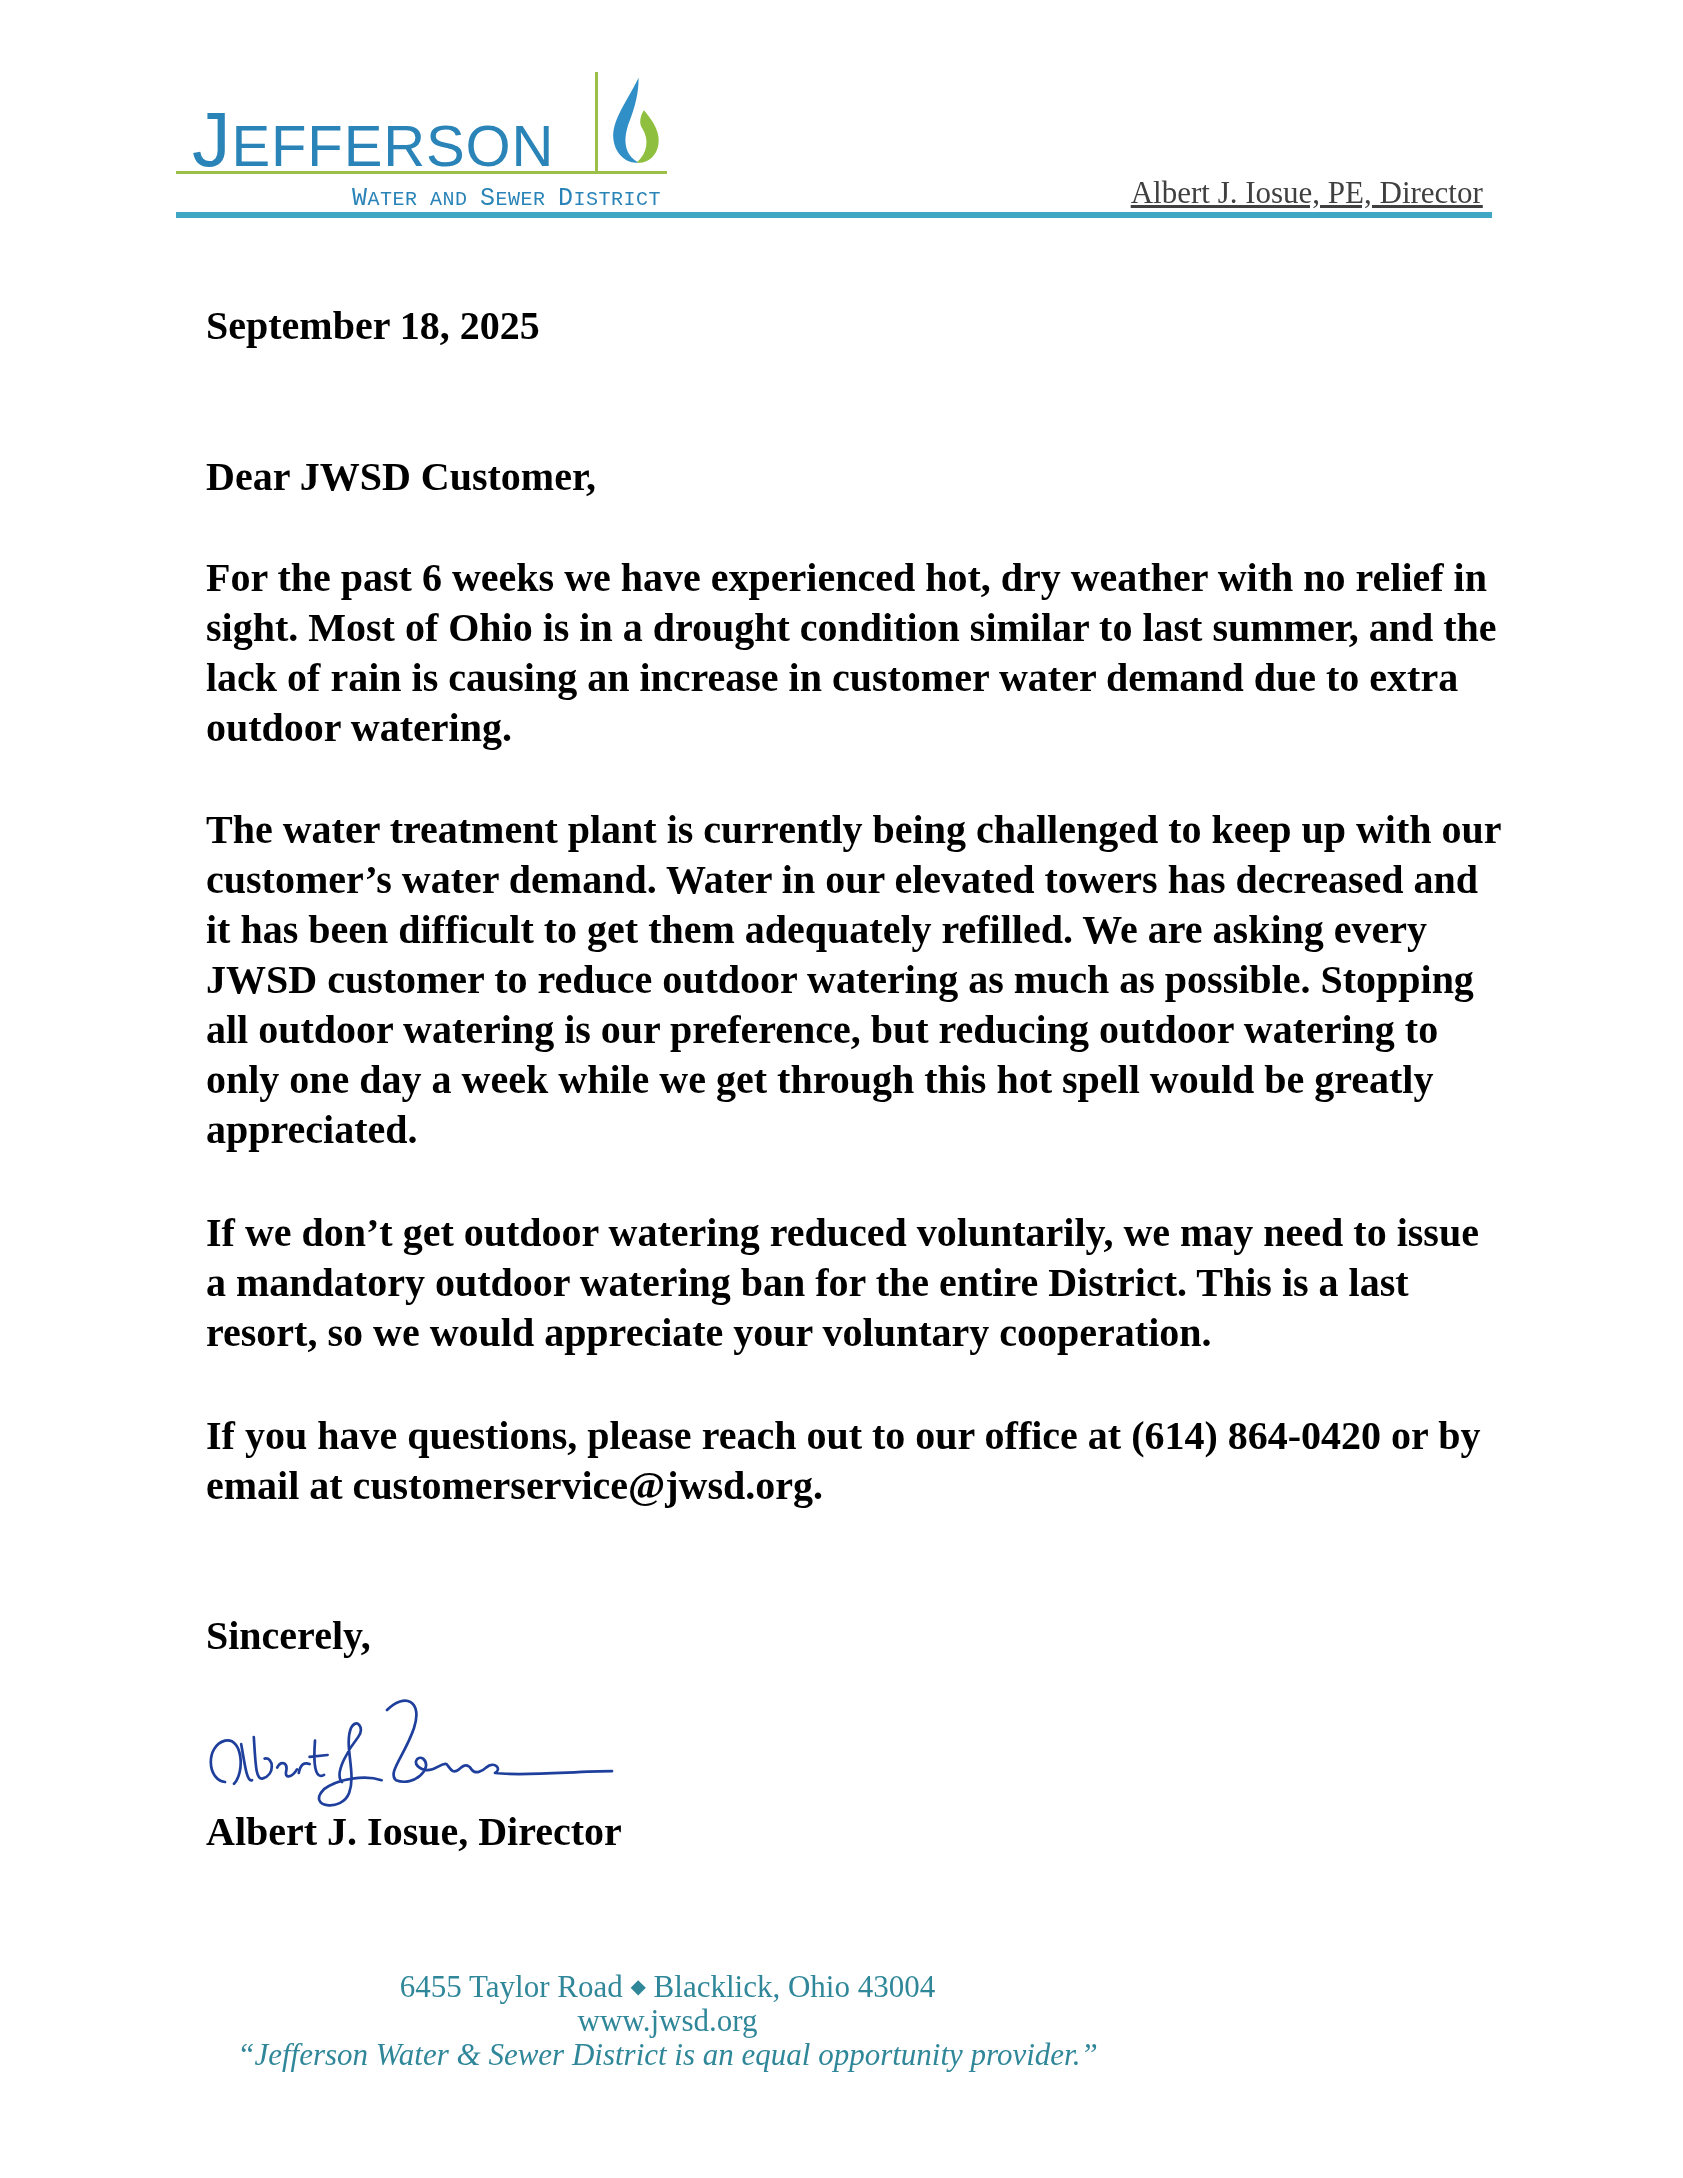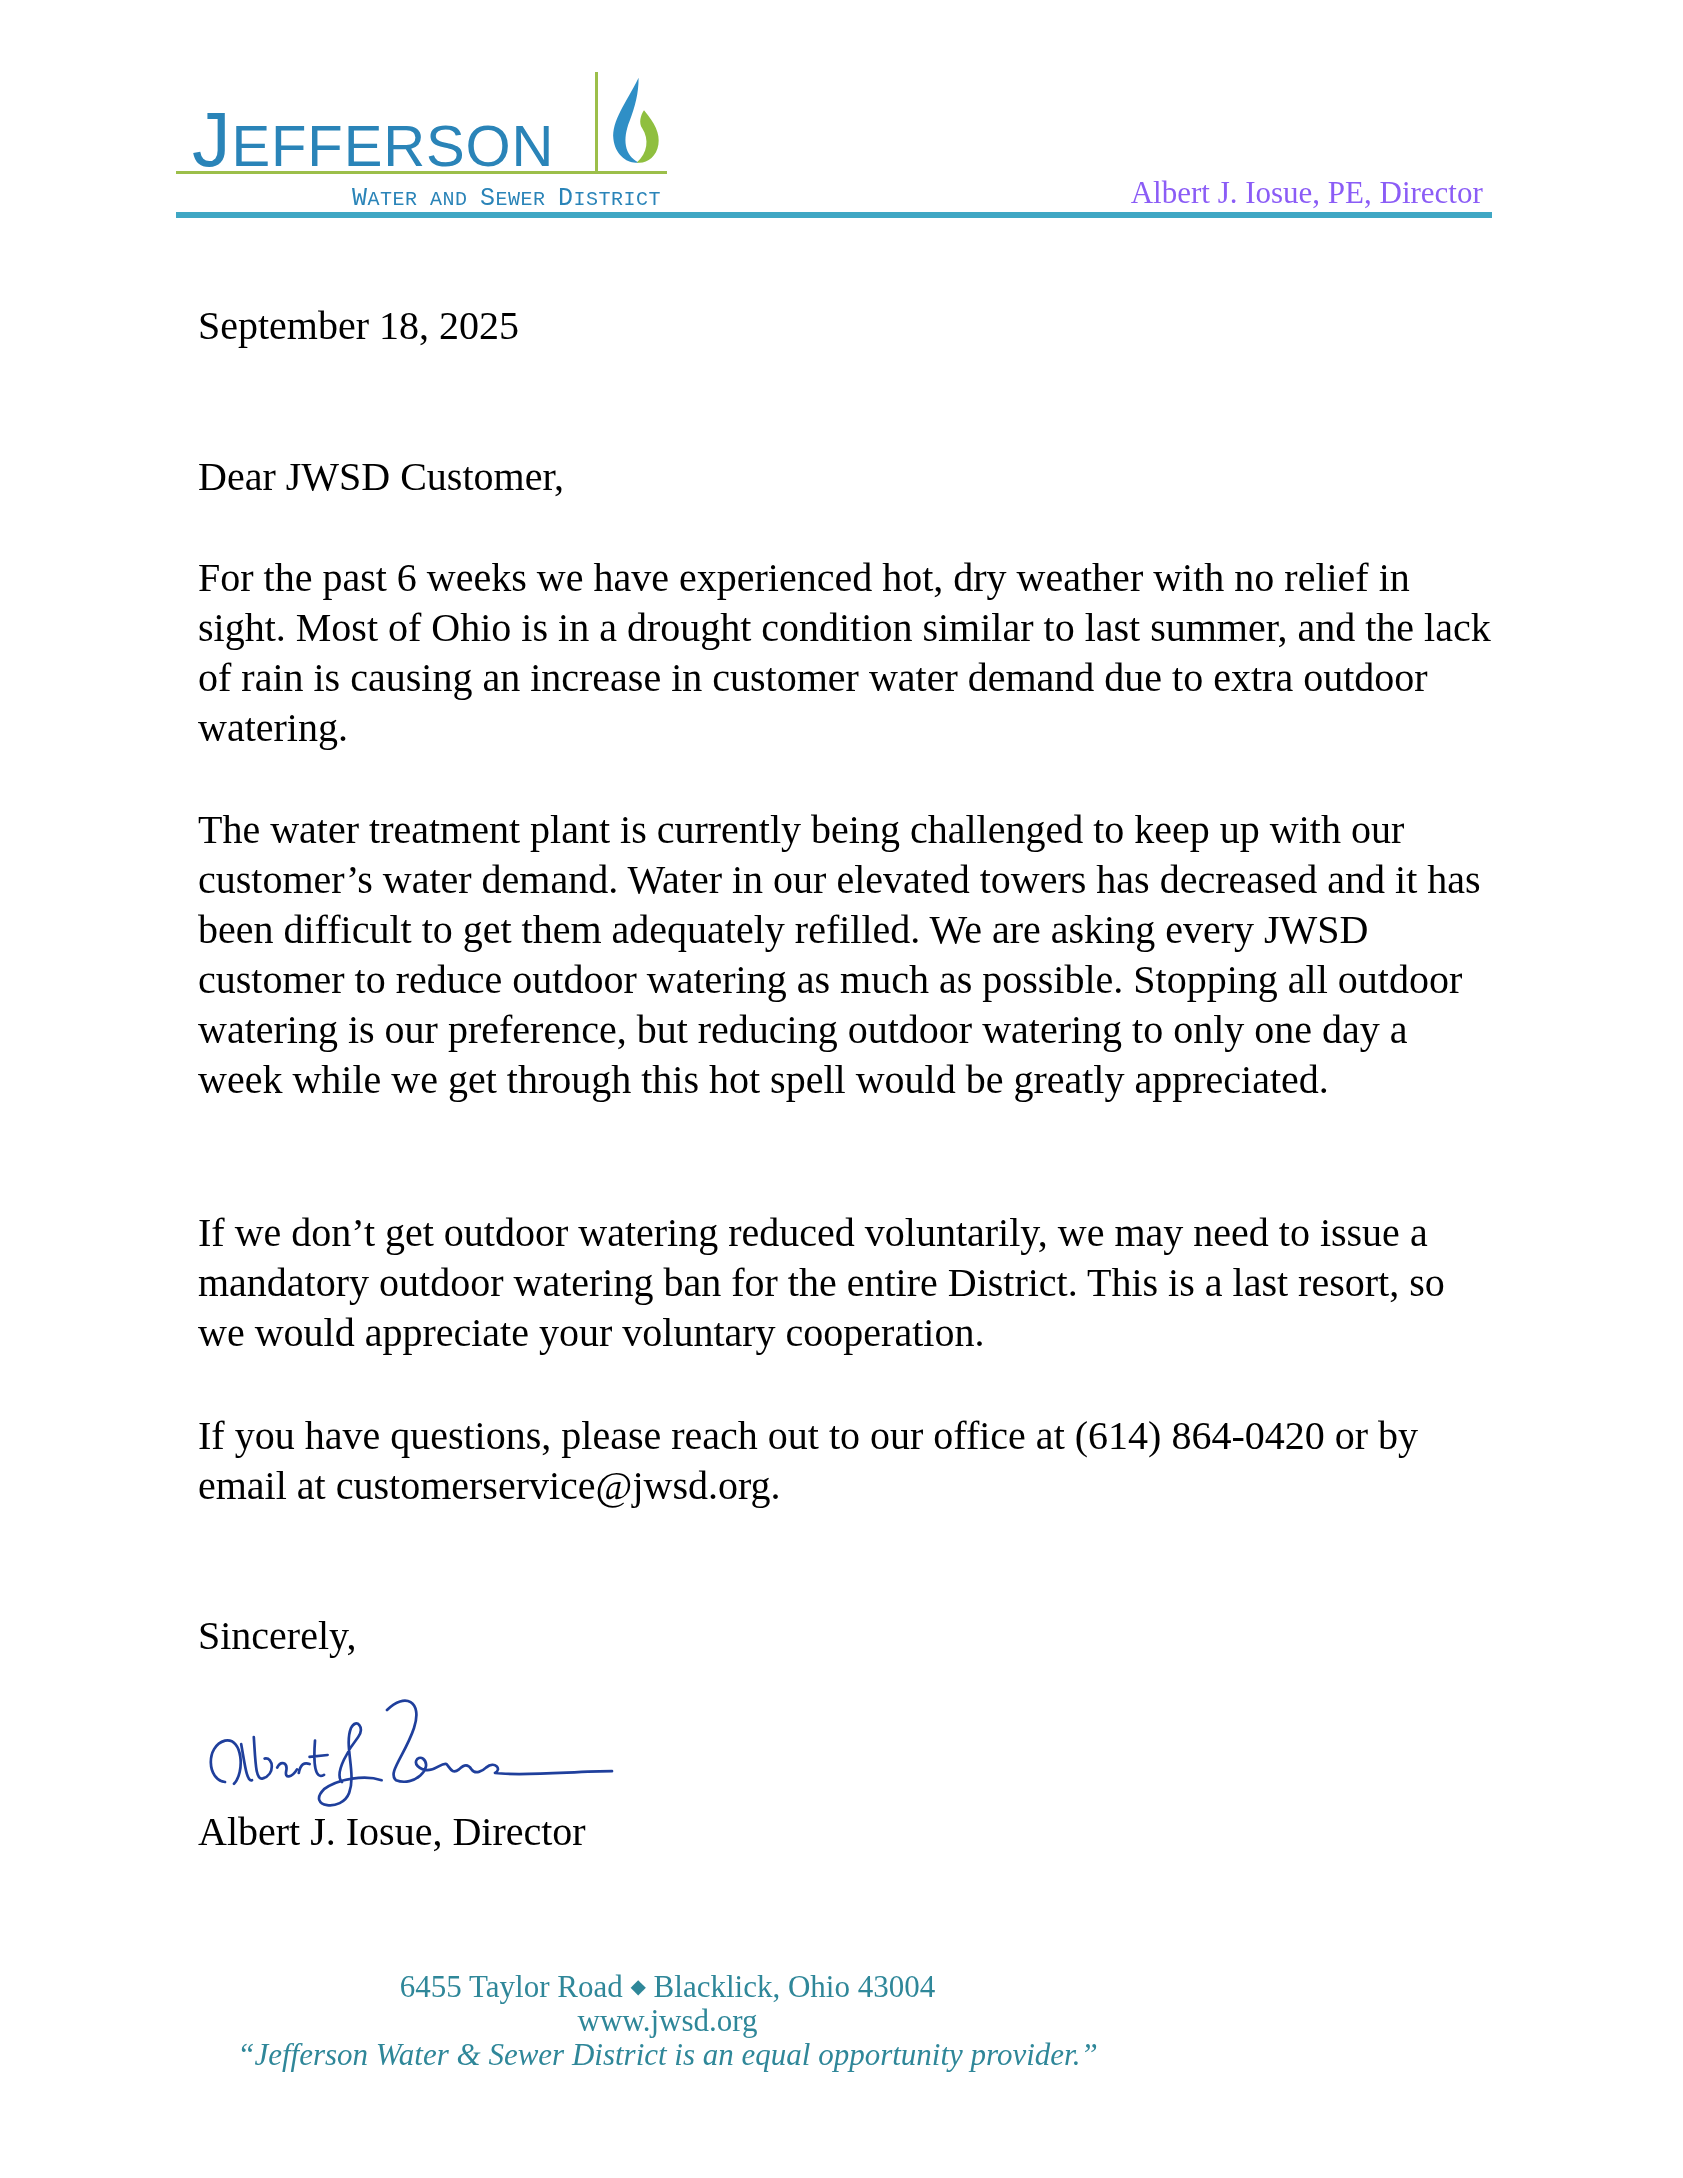--- a/index.html
+++ b/index.html
@@ -9,24 +9,24 @@
   .logo { position: absolute; left: 0; top: 0; width: 504px; height: 153px; }
   .logo-word { position: absolute; left: 16px; top: 38px; font-family: "Liberation Sans", "DejaVu Sans", sans-serif;
                color: #2a84b8; font-size: 58px; letter-spacing: 0.9px; line-height: 1; font-weight: 400; }
   .logo-word .big { font-size: 77px; }
   .logo-vline { position: absolute; left: 419px; top: 9px; width: 2.7px; height: 99px; background: #9cbf4a; }
   .logo-hline { position: absolute; left: 0; top: 108px; width: 491px; height: 2.7px; background: #9cbf4a; }
   .logo-drop { position: absolute; left: 432px; top: 12.6px; width: 54px; height: 90px; }
   .logo-sub { position: absolute; left: 176px; top: 121px; font-family: Liberation Mono, monospace;
               color: #2a84b8; font-size: 20px; letter-spacing: 0.5px; }
   .logo-sub .cap { font-size: 25px; }
-  .director-head { position: absolute; right: 7.2px; top: 112px; color: #8b5cf6; font-size: 31px; }
+  .director-head { position: absolute; right: 7.2px; top: 112px; color: #404040; font-size: 31px; text-decoration: underline; }
   .head-rule { position: absolute; left: 0; top: 149px; width: 1316px; height: 6.3px; background: #3fa7c4; }
 
-  .body-text { position: absolute; left: 198px; width: 1296px; font-size: 40px; line-height: 50px; }
+  .body-text { position: absolute; left: 206px; width: 1296px; font-size: 40px; line-height: 50px; font-weight: bold; }
   .date { top: 301px; }
   .salutation { top: 452px; }
   .p1 { top: 553px; }
   .p2 { top: 805px; }
   .p3 { top: 1208px; }
   .p4 { top: 1411px; }
   .closing { top: 1611px; }
   .signature { position: absolute; left: 198px; top: 1674px; width: 432px; height: 144px; }
   .signer { top: 1807px; }
   .body-text p { margin: 0; }

